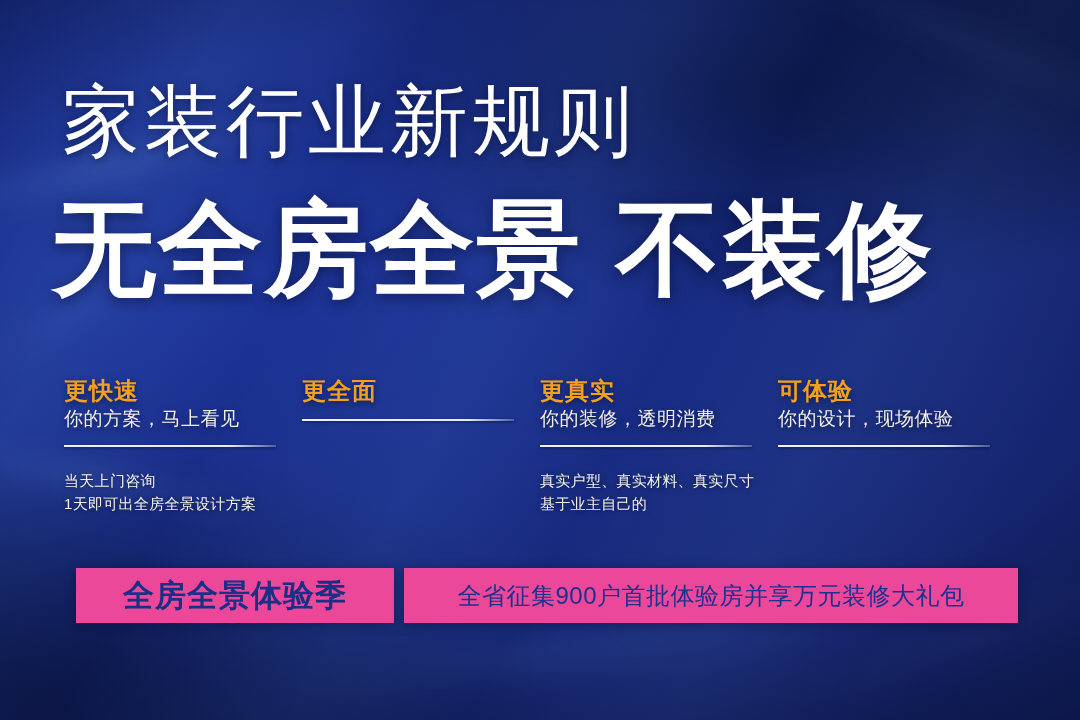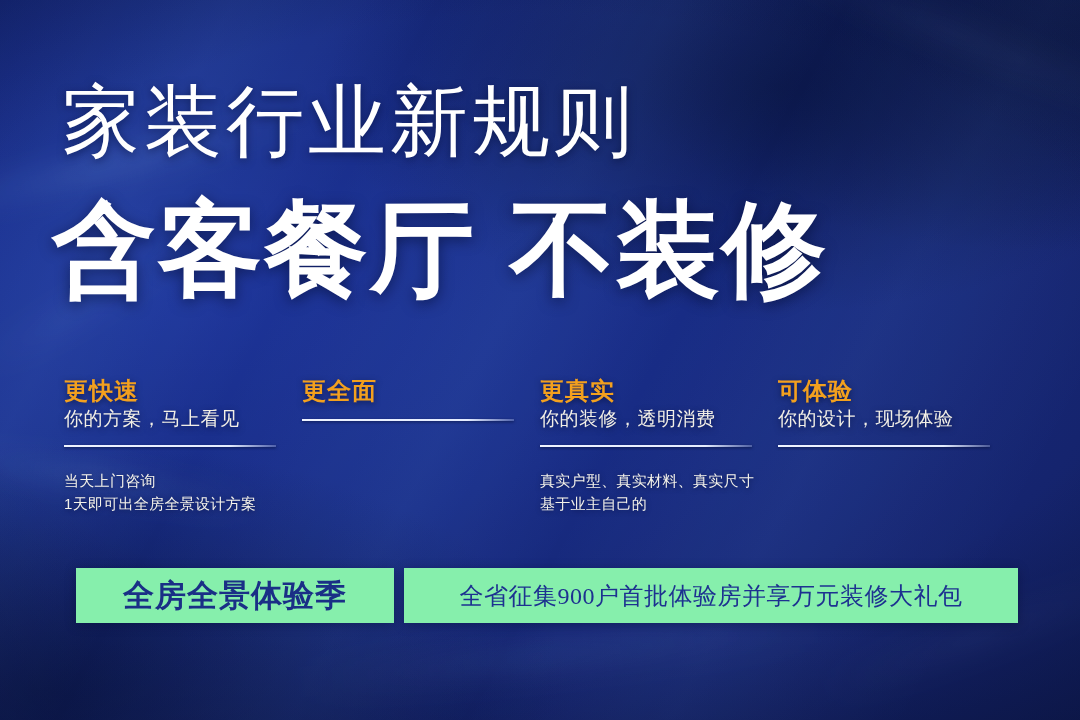--- a/index.html
+++ b/index.html
@@ -146,32 +146,32 @@
     position: absolute;
     left: 76px;
     top: 568px;
     width: 942px;
     height: 55px;
     display: flex;
     align-items: stretch;
   }
   .banner-left,
   .banner-right {
-    background: #86efac;
+    background: #ec4899;
     display: flex;
     align-items: center;
     justify-content: center;
     box-shadow: 0 2px 10px rgba(3,10,40,0.35);
   }
   .banner-left {
     width: 318px;
     flex: 0 0 318px;
   }
   .banner-gap { width: 10px; flex: 0 0 10px; }
-  .banner-right { flex: 1 1 auto; padding: 9px 16px; font-family: Liberation Serif, serif; }
+  .banner-right { flex: 1 1 auto; padding: 9px 16px; }
 
   .banner-left-text {
     font-size: 31px;
     font-weight: 700;
     color: #1a2f86;
     letter-spacing: 1px;
     white-space: nowrap;
   }
   .banner-right-text {
     font-size: 24px;
@@ -195,21 +195,21 @@
   <div class="bg-streak s4"></div>
   <div class="bg-streak s5"></div>
   <div class="bg-streak s6"></div>
   <div class="bg-vignette"></div>
 
   <div class="content">
 
     <div class="headline">家装行业新规则</div>
 
     <div class="maintitle">
-      <span>含客餐厅</span><span class="gap"></span><span>不装修</span>
+      <span>无全房全景</span><span class="gap"></span><span>不装修</span>
     </div>
 
     <div class="features">
 
       <div class="feature">
         <div class="feat-title">更快速</div>
         <div class="feat-sub">你的方案，马上看见</div>
         <div class="feat-rule"></div>
         <div class="feat-body">
           <div>当天上门咨询</div>

